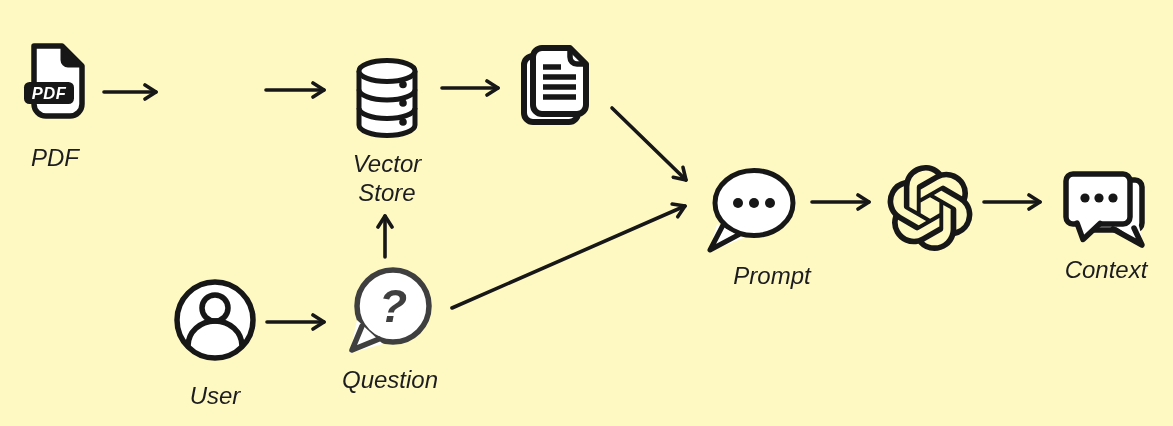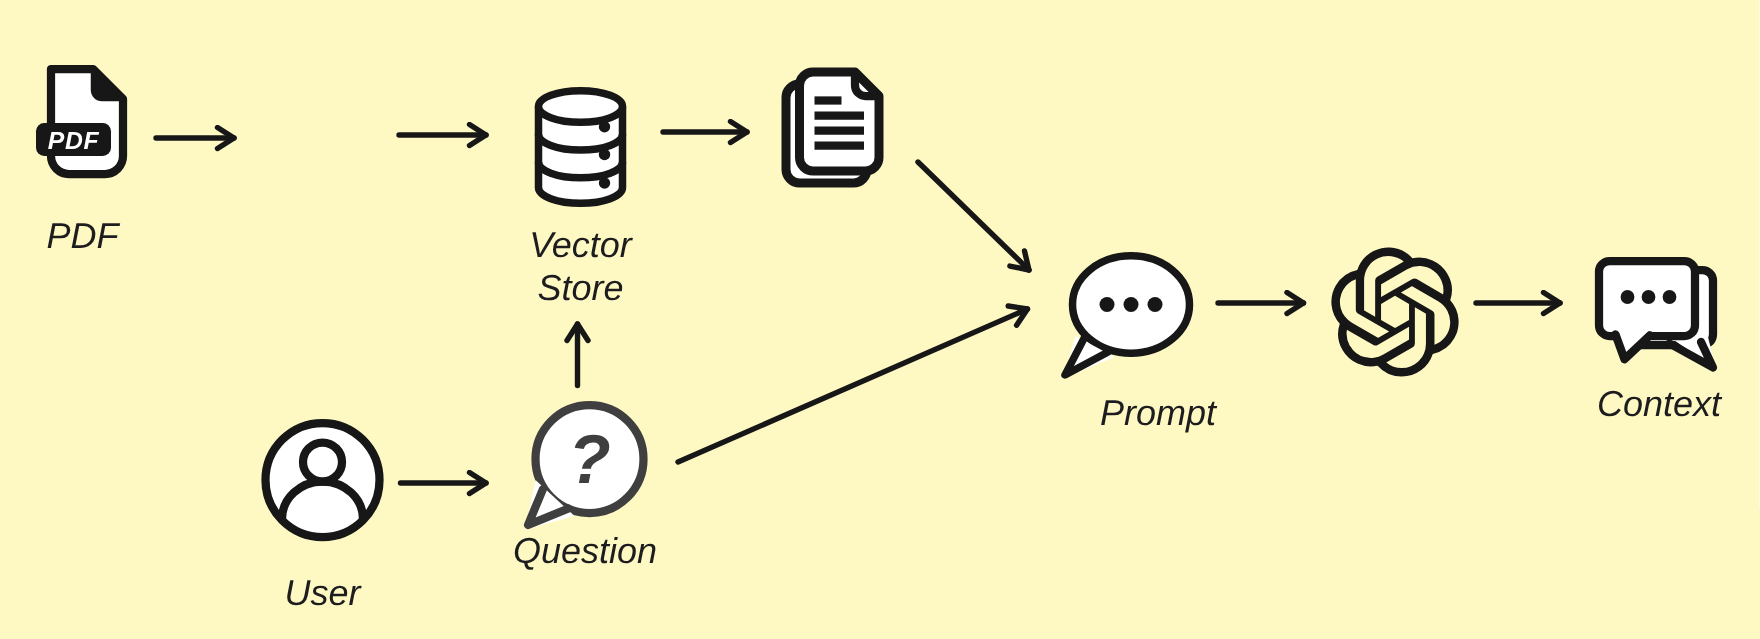--- a/index.html
+++ b/index.html
@@ -139,16 +139,16 @@
     <div class="label" style="margin-top:20px;">User</div>
   </div>
 
   <div class="node" style="left:330px; top:264px; width:120px;">
     <svg class="icon" width="90" height="90" viewBox="0 0 90 90">
       <circle cx="48" cy="42" r="36" fill="#ffffff" stroke="#3f3f3f" stroke-width="5.5"></circle>
       <path d="M12,56 L5,89 L38,80 Z" fill="#ffffff"></path>
       <path d="M17,62 L7,86 L34,75" fill="none" stroke="#3f3f3f" stroke-width="5.5" stroke-linecap="round" stroke-linejoin="round"></path>
       <text x="48" y="58" font-size="46" font-weight="bold" fill="#3f3f3f" text-anchor="middle" style="font-family:'Liberation Sans',sans-serif;">?</text>
     </svg>
-    <div class="label" style="text-align:center;">Question</div>
+    <div class="label" style="margin-top:12px;text-align:center;">Question</div>
   </div>
 
 </div>
 
 </body></html>

